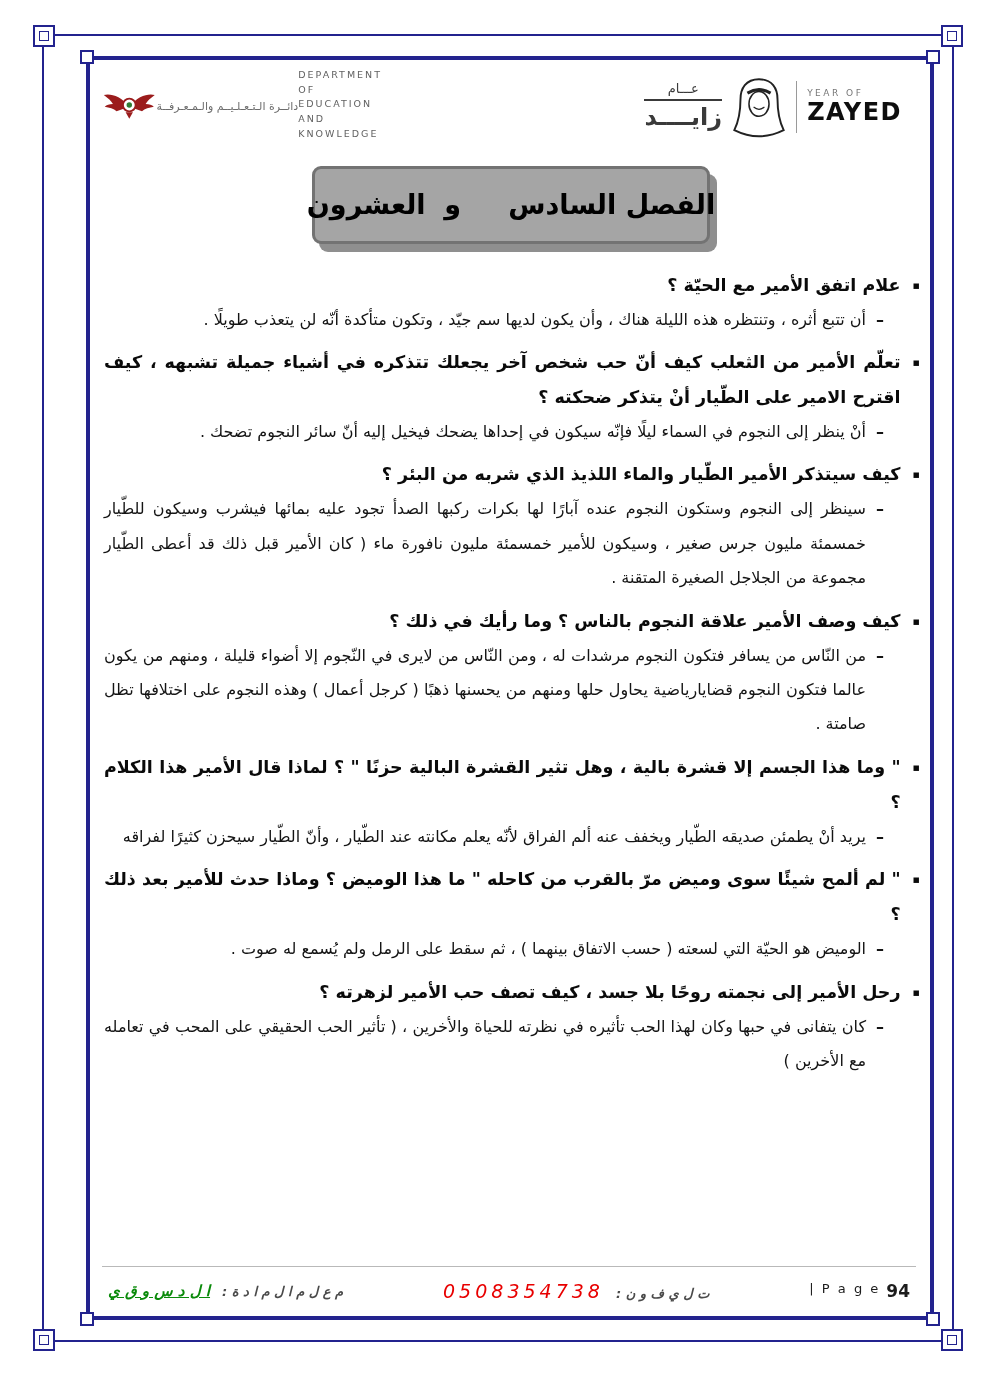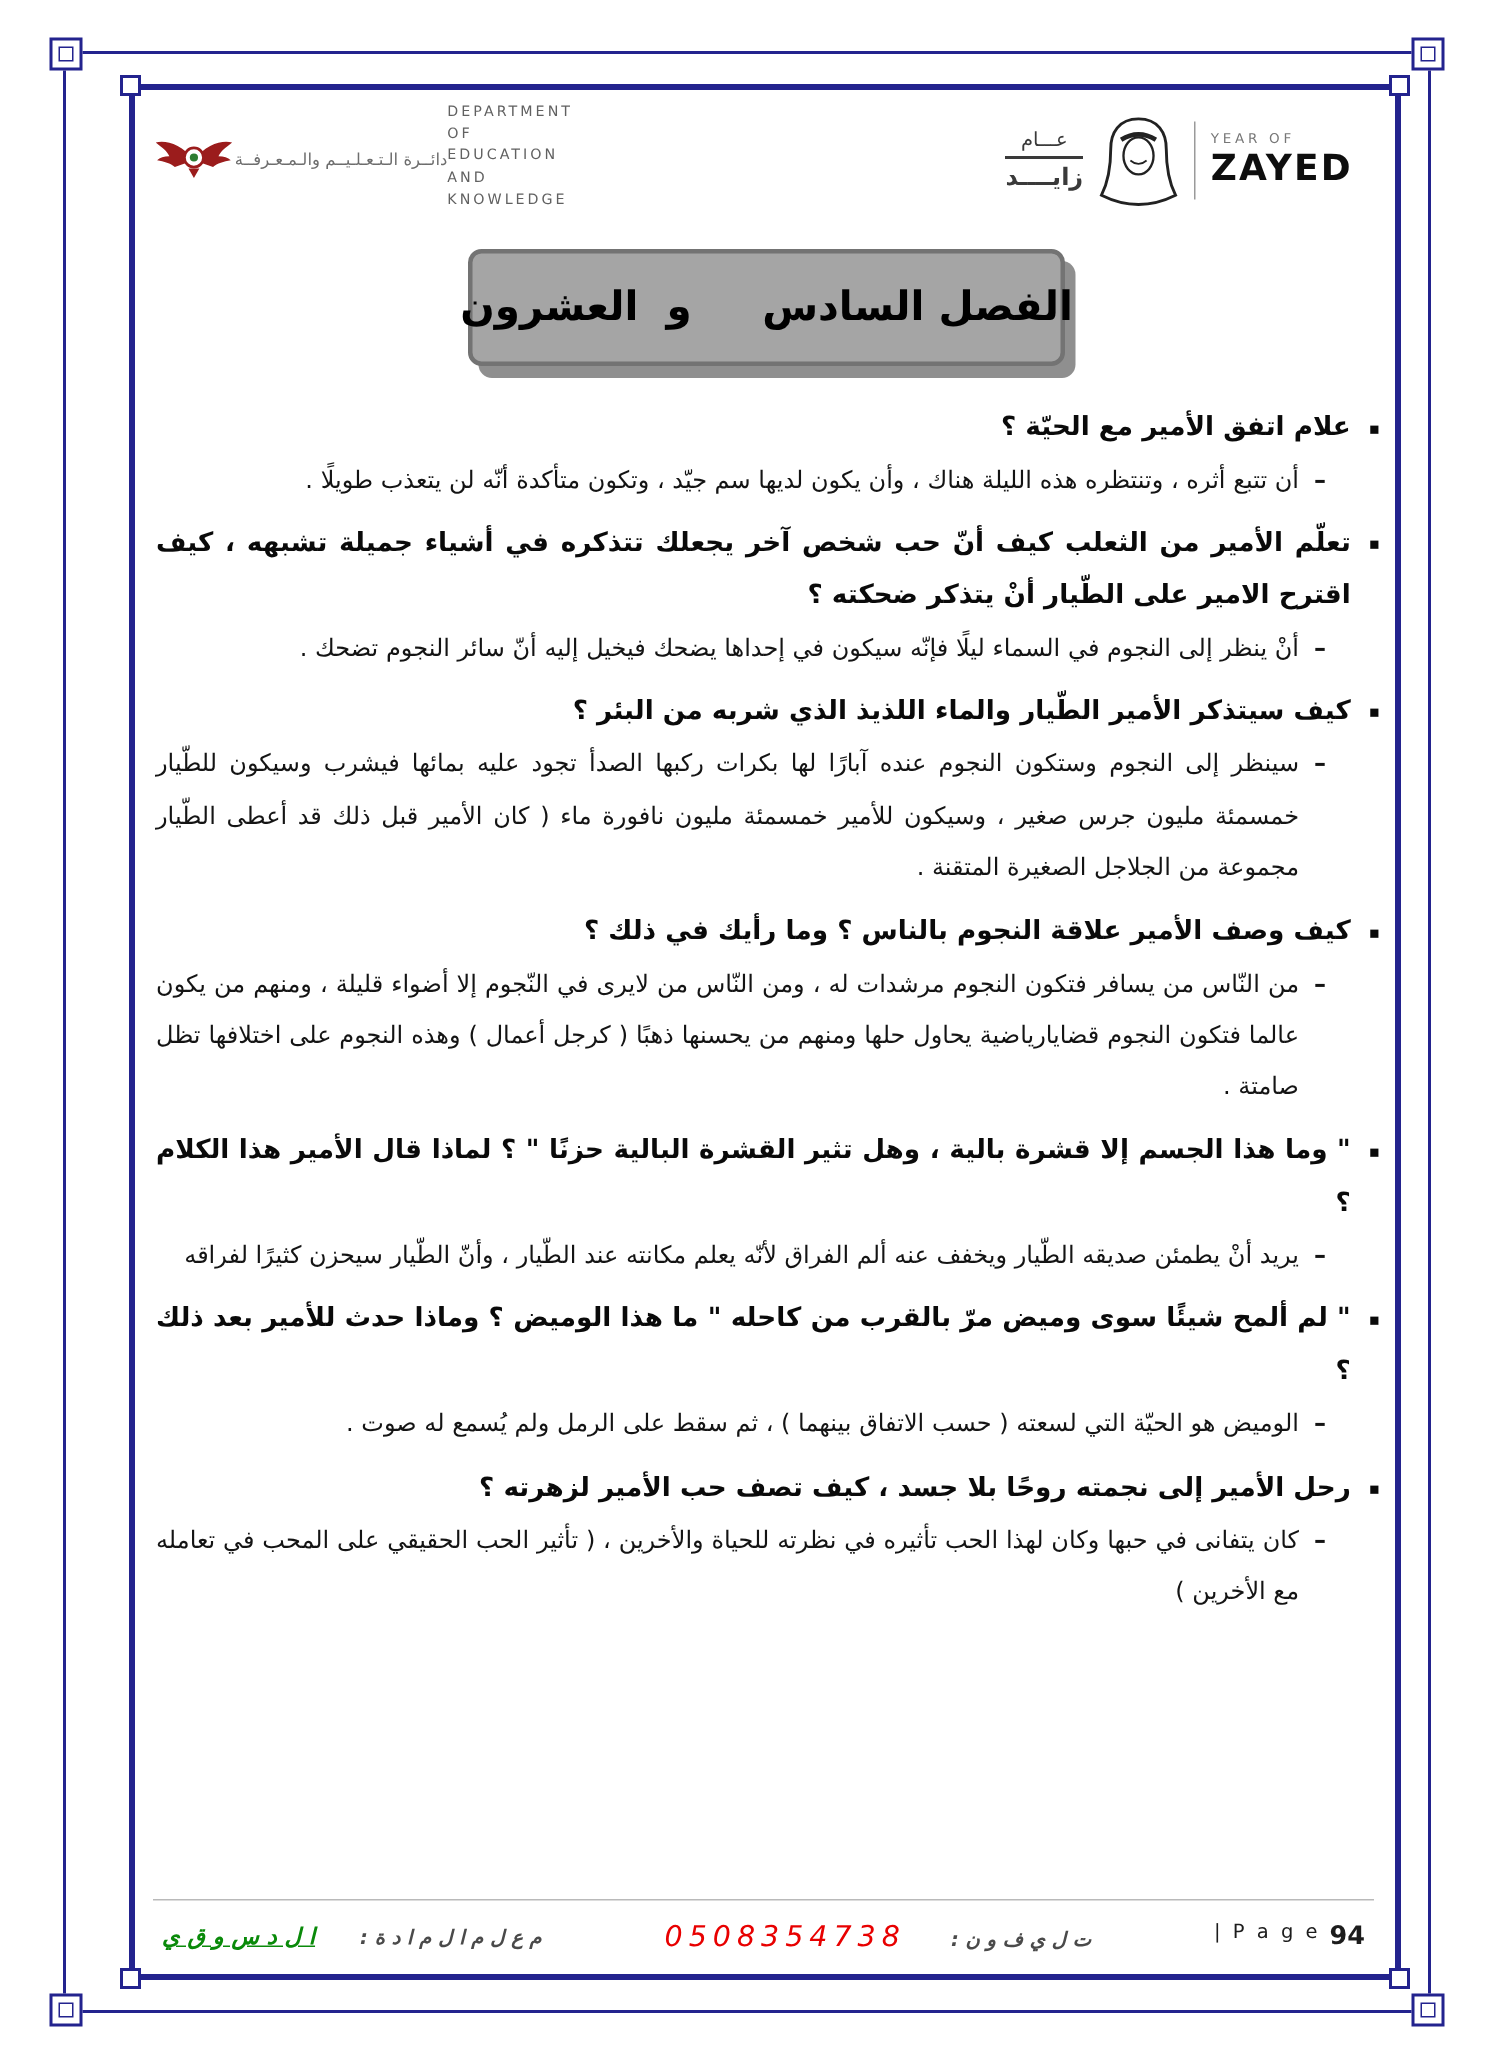--- a/index.html
+++ b/index.html
@@ -22,21 +22,21 @@
   .content { position:absolute; top:62px; left:102px; right:72px; bottom:68px; }
 
   
   .header { display:flex; justify-content:space-between; align-items:flex-start; padding:6px 4px 0 0; }
   .dept-logo { display:flex; flex-direction:row; align-items:center; width:280px; }
   .dept-logo .ar { font-size:11px; color:#6d6d6d; letter-spacing:1px; margin-top:3px; white-space:nowrap; }
   .dept-logo .en { font-size:9.5px; color:#616161; letter-spacing:2px; text-align:left; line-height:1.55; }
   .zayed-logo { display:flex; align-items:center; gap:10px; margin:8px 14px 0 0; direction:ltr; }
   .zayed-ar { text-align:center; color:#3a3a3a; line-height:1.15; }
   .zayed-ar .l1 { font-size:13px; letter-spacing:1px; border-bottom:2px solid #3a3a3a; padding-bottom:2px; }
-  .zayed-ar .l2 { font-size:16px; font-weight:bold; margin-top:3px; }
+  .zayed-ar .l2 { font-size:24px; font-weight:bold; margin-top:3px; }
   .zayed-divider { width:1px; height:52px; background:#9a9a9a; }
   .zayed-en .l1 { font-size:9px; color:#777; letter-spacing:2.5px; }
   .zayed-en .l2 { font-size:24px; font-weight:bold; color:#0e0e0e; letter-spacing:1.5px; }
 
   
   .title-box {
     width:392px; min-height:72px; margin:24px auto 0; background:#a5a5a5;
     border:3px solid #737373; border-radius:9px; box-shadow:7px 8px 0 #8f8f8f;
     display:flex; align-items:center; justify-content:center;
   }
@@ -58,21 +58,21 @@
   .dash { flex:0 0 auto; font-weight:bold; }
 
   
   .footer { position:absolute; left:0; right:4px; bottom:10px; }
   .footer-line { border-top:1.5px solid #b9b9b9; margin-bottom:13px; }
   .footer-row { display:flex; direction:rtl; justify-content:space-between; align-items:center; padding:0 6px; }
   .page-group { direction:ltr; display:flex; align-items:flex-start; gap:6px; color:#1c1c1c; }
   .page-label { font-size:13px; letter-spacing:2px; }
   .page-number { font-size:17px; font-weight:bold; }
   .phone-group, .teacher-group { display:flex; align-items:baseline; gap:12px; }
-  .footer-label { font-size:13px; font-weight:bold; font-style:italic; color:#4a4a4a;margin-left:18px; }
+  .footer-label { font-size:13px; font-weight:bold; font-style:italic; color:#4a4a4a; }
   .phone-number { font-size:19px; font-weight:normal; font-style:italic; color:#e80000; letter-spacing:4px; direction:ltr; }
   .teacher-name { font-size:15px; font-weight:bold; font-style:italic; color:#0a8a0a; text-decoration:underline; }
 </style>
 </head>
 <body>
 
 <div class="frame-outer"></div>
 <div class="frame-inner"></div>
 <div class="corner tl"></div>
 <div class="corner tr"></div>

